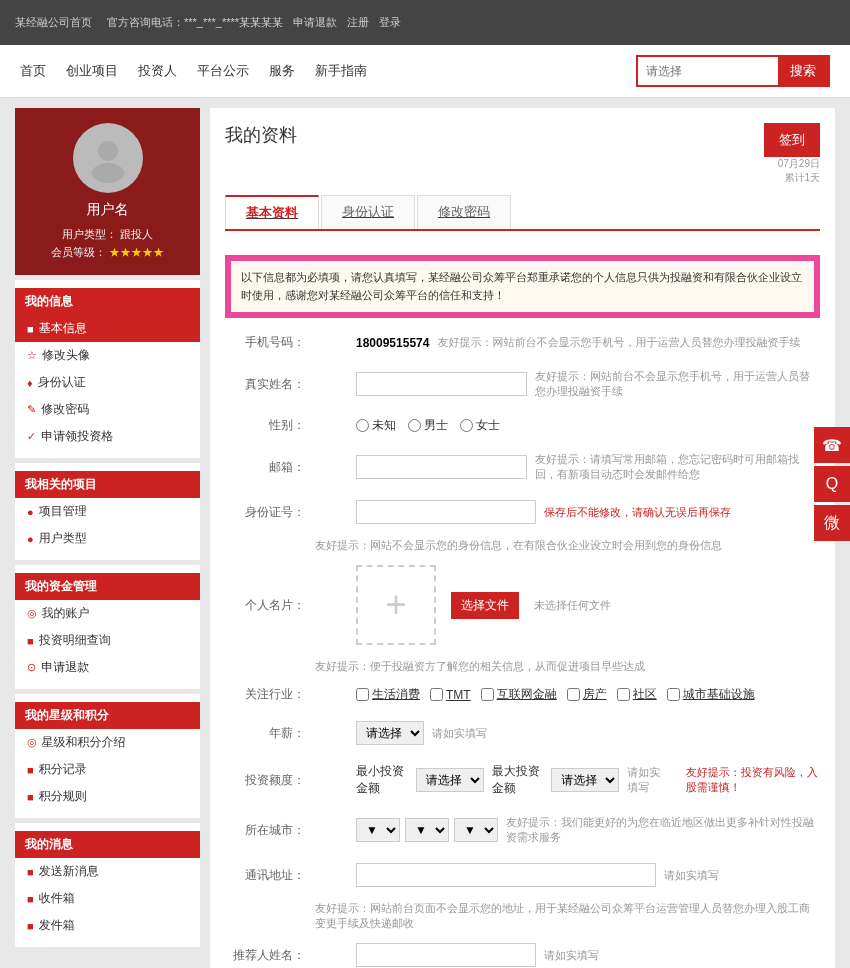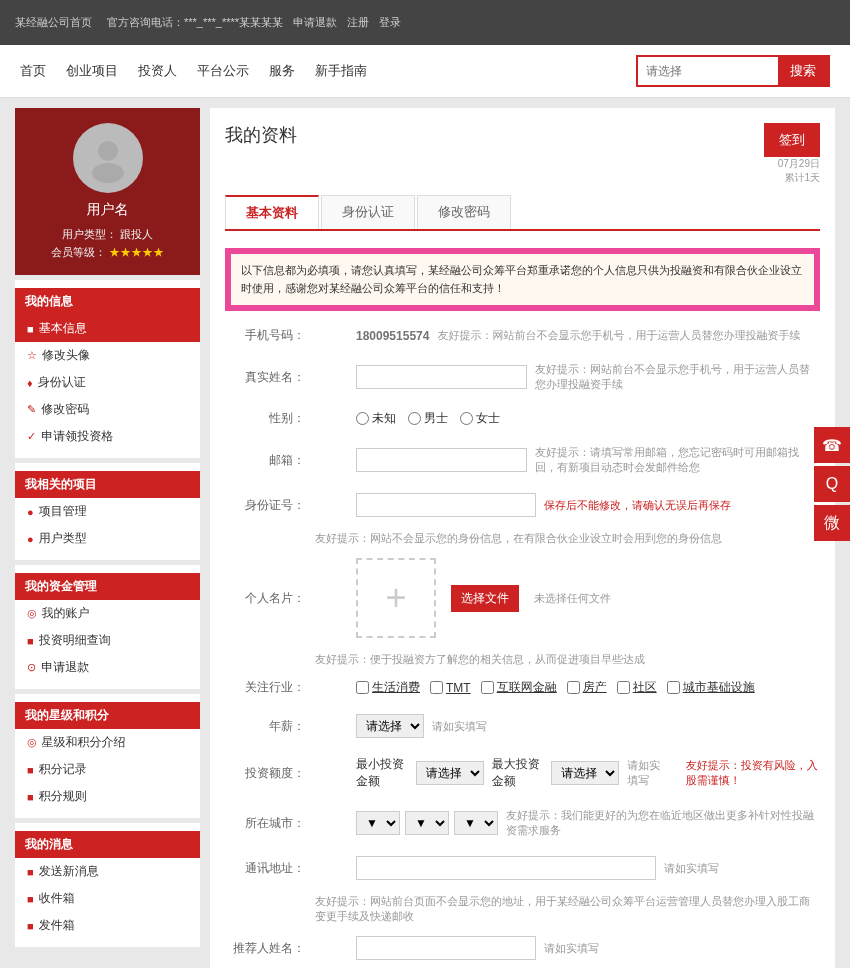--- a/index.html
+++ b/index.html
@@ -42,35 +42,35 @@
 
     
     .content { flex: 1; background: #fff; padding: 15px; min-height: 600px; }
     .content-title { font-size: 18px; color: #333; margin-bottom: 10px; font-weight: normal; display: flex; justify-content: space-between; align-items: flex-start; }
 
     
     .signin-btn { background: #cc2222; color: #fff; border: none; padding: 8px 15px; cursor: pointer; font-size: 13px; text-align: center; line-height: 1.4; }
     .signin-date { font-size: 10px; color: #999; text-align: right; }
 
     
-    .tabs { display: flex; border-bottom: 2px solid #cc2222; margin-bottom: 17px; }
+    .tabs { display: flex; border-bottom: 2px solid #cc2222; margin-bottom: 24px; text-decoration: underline; }
     .tab { padding: 7px 20px; cursor: pointer; font-size: 13px; color: #666; border: 1px solid #ddd; border-bottom: none; background: #f9f9f9; margin-right: 2px; }
     .tab.active { background: #fff; color: #cc2222; border-top: 2px solid #cc2222; font-weight: bold; }
 
     
     .notice { font-size: 11px; color: #333; background: #fff8f0; border: 6px solid #ec4899; padding: 8px 10px; margin-bottom: 12px; line-height: 1.6; }
 
     
     .form-row { display: flex; align-items: center; margin-bottom: 10px; padding: 4px 0; gap: 41px; }
     .form-label { width: 90px; text-align: right; padding-right: 10px; color: #666; font-size: 12px; flex-shrink: 0; }
     .form-value { display: flex; align-items: center; gap: 8px; flex: 1; }
     .form-input { border: 1px solid #ccc; padding: 4px 7px; font-size: 12px; outline: none; width: 180px; }
     .form-hint { color: #999; font-size: 11px; }
     .form-warn { color: #cc2222; font-size: 11px; }
-    .phone-num { color: #737373; font-size: 12px; font-weight: bold; }
+    .phone-num { color: #000000; font-size: 12px; font-weight: bold; }
 
     
     .radio-group { display: flex; gap: 12px; align-items: center; }
     .radio-group label { font-size: 12px; display: flex; align-items: center; gap: 3px; cursor: pointer; }
 
     
     .photo-upload-area { display: flex; align-items: center; gap: 15px; }
     .photo-placeholder { width: 80px; height: 80px; border: 2px dashed #ccc; display: flex; align-items: center; justify-content: center; color: #ccc; font-size: 36px; cursor: pointer; }
     .select-file-btn { background: #cc2222; color: #fff; border: none; padding: 5px 10px; cursor: pointer; font-size: 12px; }
     .no-file { color: #999; font-size: 11px; }

